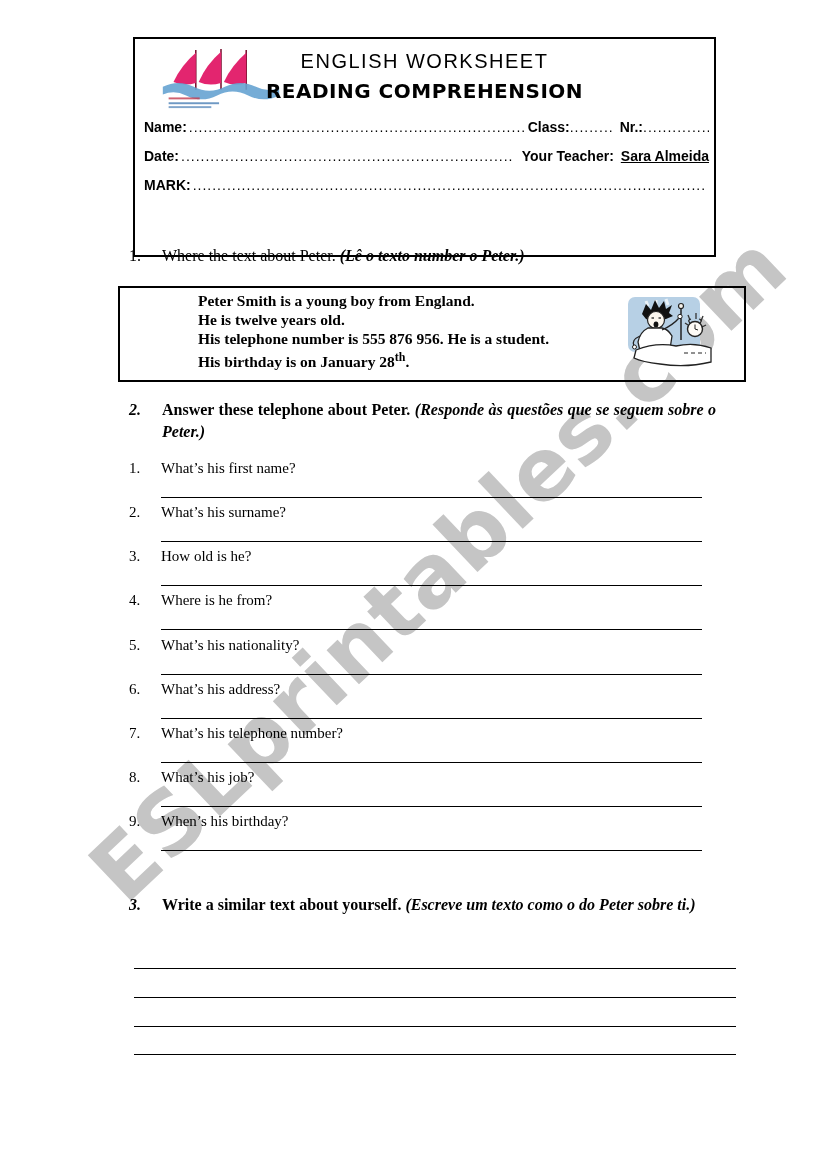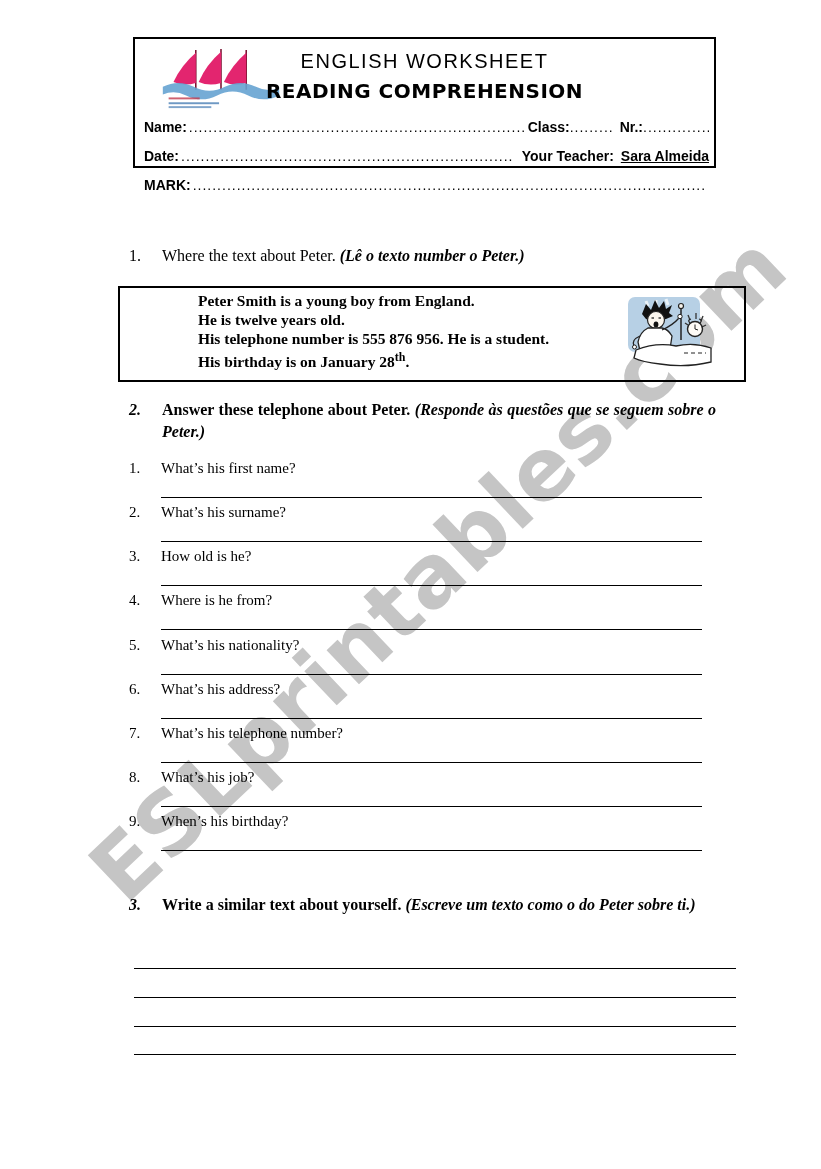--- a/index.html
+++ b/index.html
@@ -12,21 +12,21 @@
   
   .watermark {
     position:absolute; left:-52px; top:512px; width:980px; height:112px;
     transform:rotate(-43.5deg);
     font-family:"DejaVu Sans",sans-serif; font-weight:700; font-size:86px;
     letter-spacing:1px; text-align:center; line-height:112px;
     color:#c5c5c5; z-index:0; user-select:none; white-space:nowrap;
   }
   
   .header-box {
-    position:absolute; left:133px; top:37px; width:583px; height:131px;
+    position:absolute; left:133px; top:37px; width:583px; height:220px;
     border:2px solid #000; z-index:1;
   }
   .logo { position:absolute; left:24px; top:8px; width:124px; height:64px; }
   .titles {
     position:absolute; left:0; right:0; top:11px; text-align:center;
     font-family:"Liberation Sans","DejaVu Sans",sans-serif;
   }
   .title   { font-size:20px; letter-spacing:1.5px; font-weight:500; }
   .subtitle{ margin-top:6px; font-size:20px; font-weight:700; letter-spacing:0.5px;
              font-family:"DejaVu Sans","Liberation Sans",sans-serif; }

